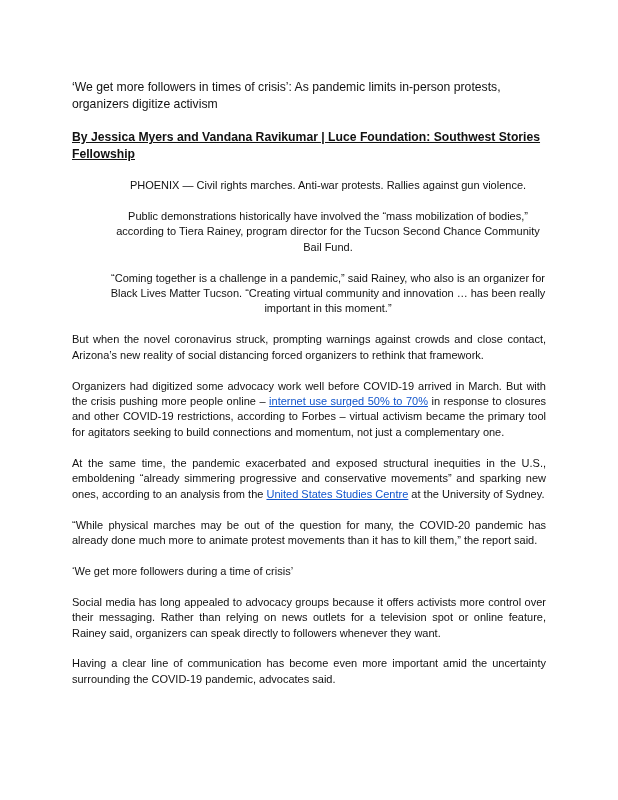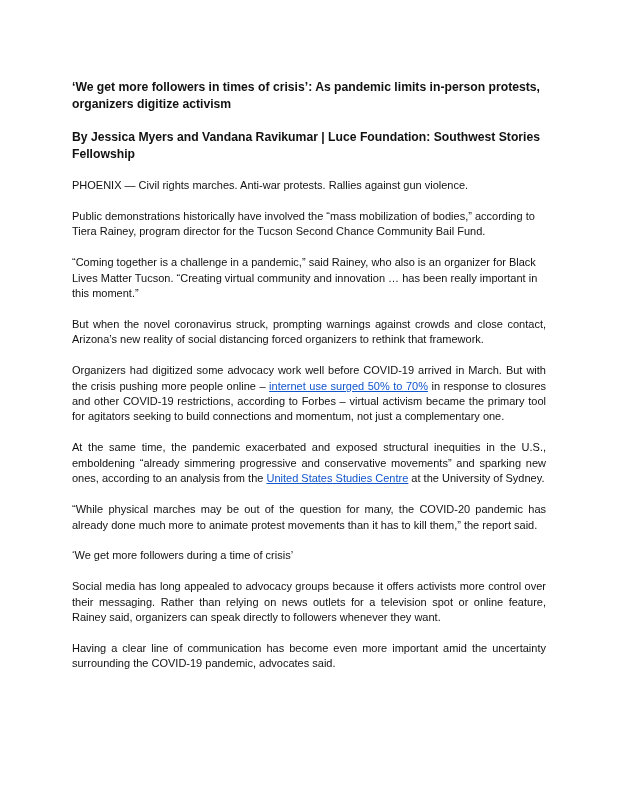--- a/index.html
+++ b/index.html
@@ -2,24 +2,24 @@
 <html><head>
   <meta charset="utf-8">
   <style>
     html, body { margin: 0; padding: 0; background: #ffffff; }
     body { width: 618px; height: 800px; position: relative; overflow: hidden; }
     .page {
       position: absolute; left: 72px; top: 79px; width: 474px;
       font-family: "Liberation Sans", sans-serif; color: #111111;
       font-size: 11px; line-height: 15.4px;
     }
-    .title { font-weight: bold; font-size: 12.2px; line-height: 16.5px; margin: 0 0 17px 0; }
-    .byline { font-weight: bold; font-size: 12.2px; line-height: 16.5px; margin: 0 0 16px 0; }
+    .title { font-weight: normal; font-size: 12.2px; line-height: 16.5px; margin: 0 0 17px 0; }
+    .byline { font-weight: bold; font-size: 12.2px; line-height: 16.5px; margin: 0 0 16px 0; text-decoration: underline; }
     p.para { margin: 0 0 15.5px 0; text-align: justify; }
-    p.para.left { text-align: left; }
+    p.para.left { text-align: center; margin-left: 38px; }
     .subhead { font-weight: normal; margin: 0 0 15.5px 0; }
     a.link { color: #1155cc; }
   </style>
 </head>
 <body>
 
 <div class="page">
   <div class="title">‘We get more followers in times of crisis’: As pandemic limits in-person protests, organizers digitize activism</div>
   <div class="byline">By Jessica Myers and Vandana Ravikumar | Luce Foundation: Southwest Stories Fellowship</div>
 

